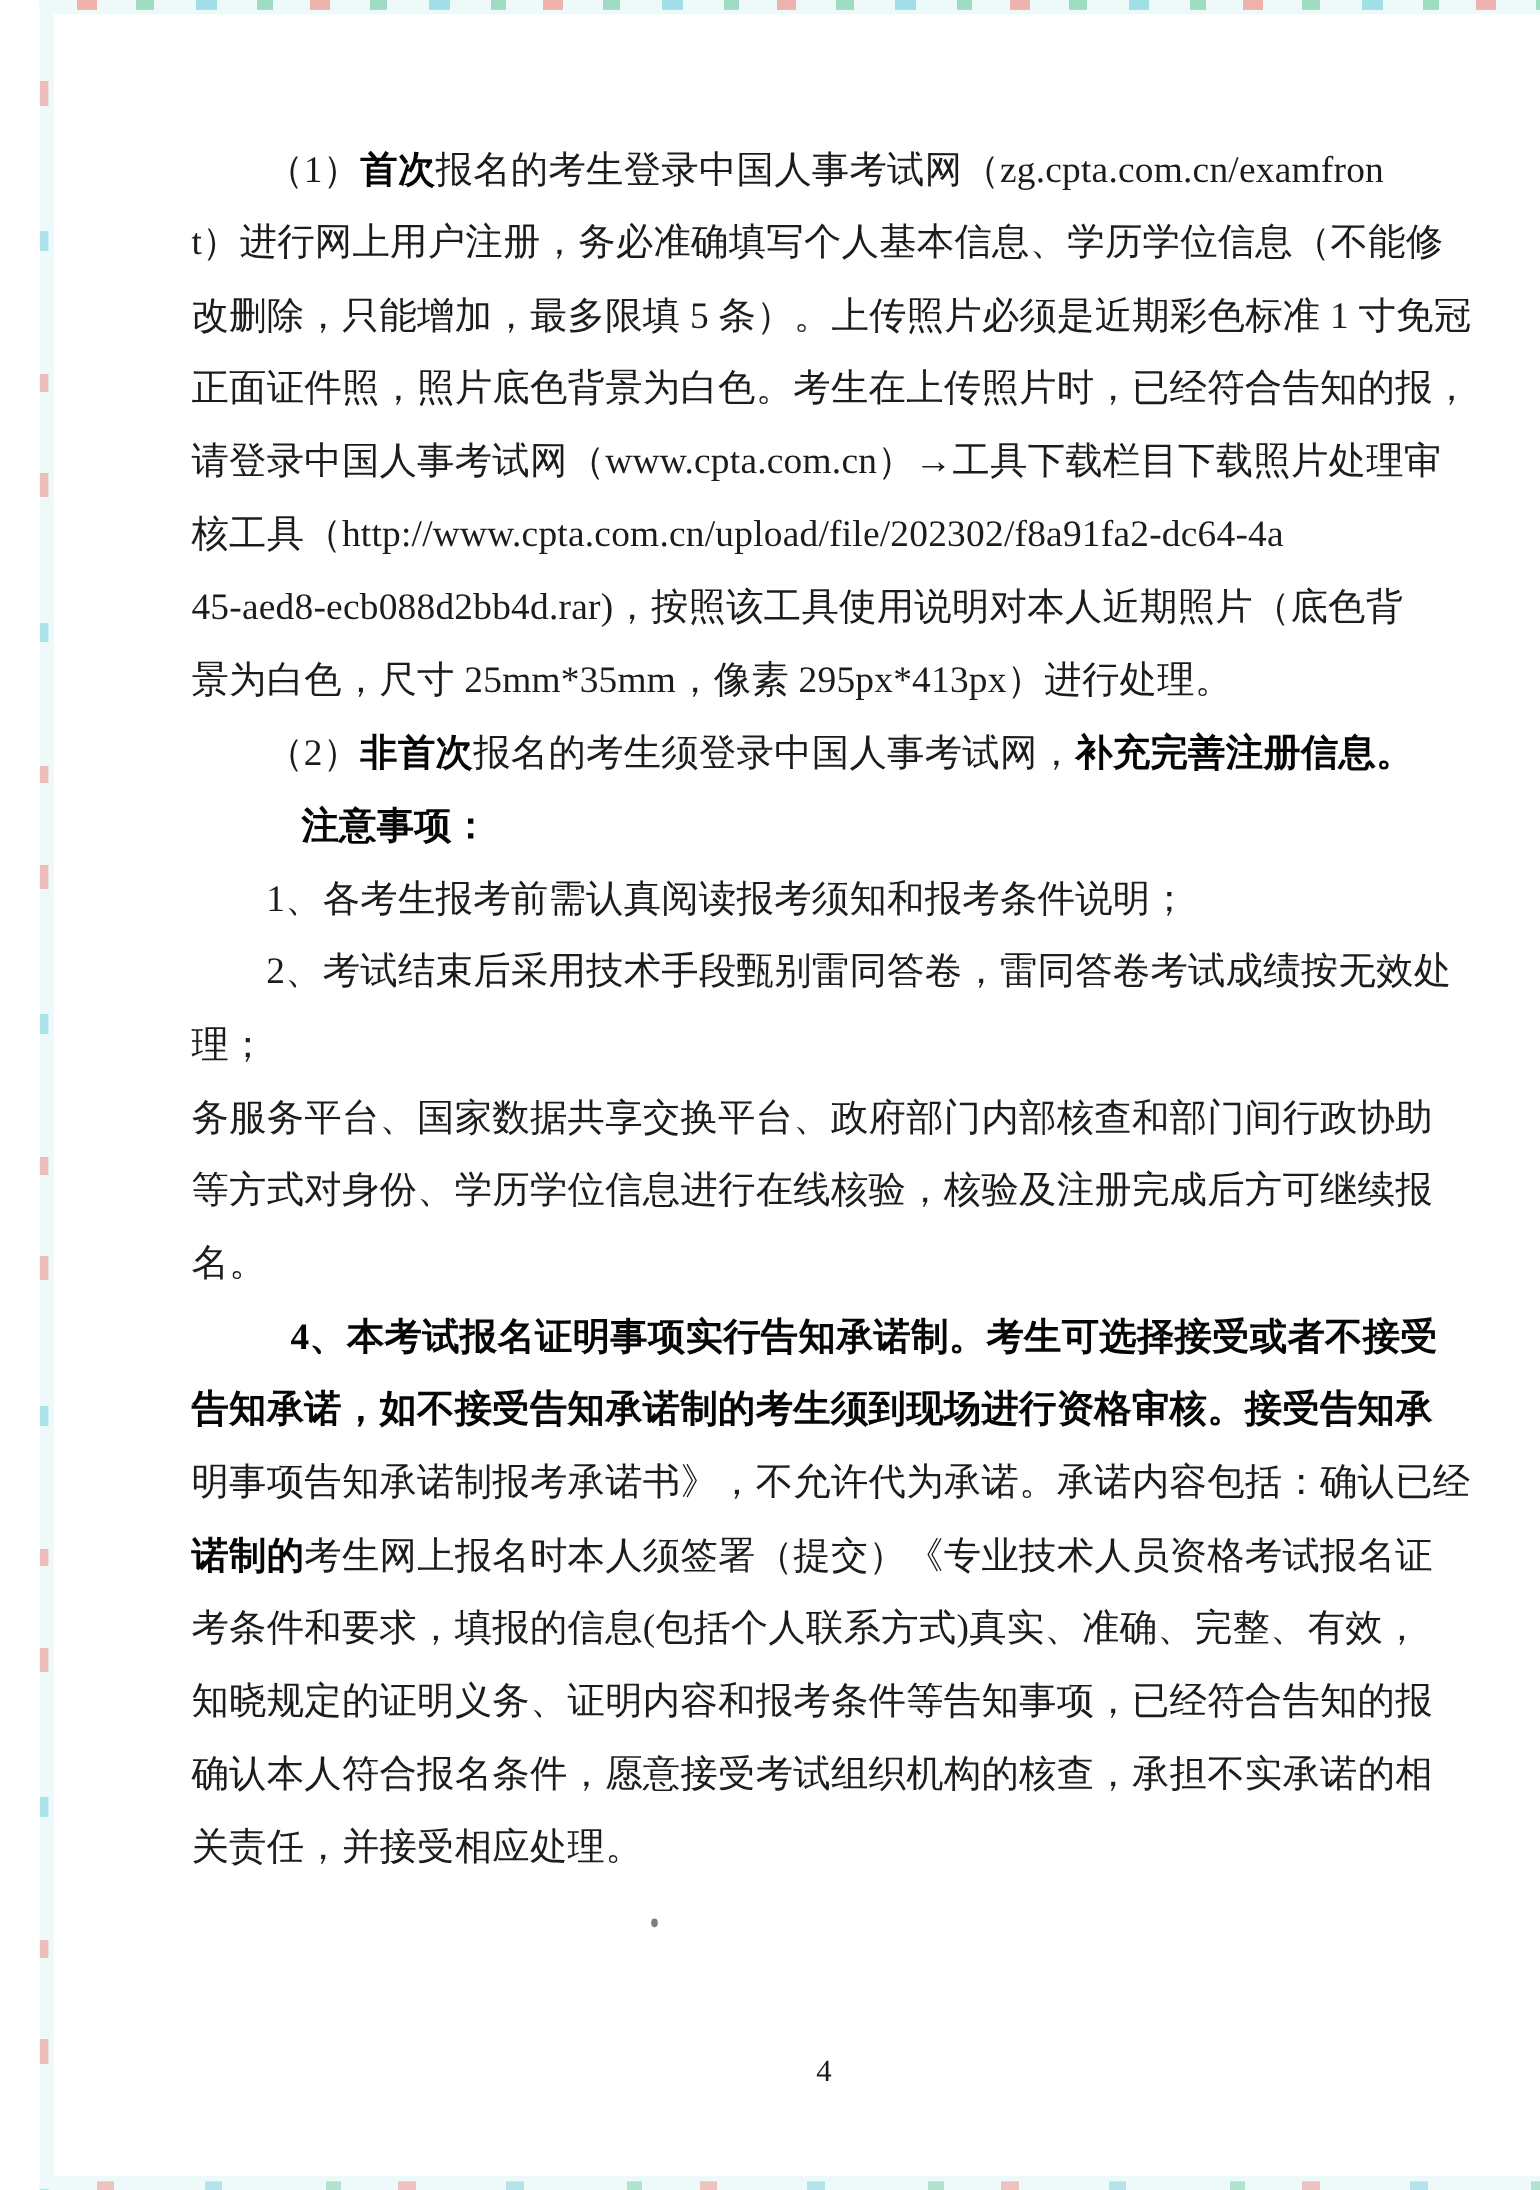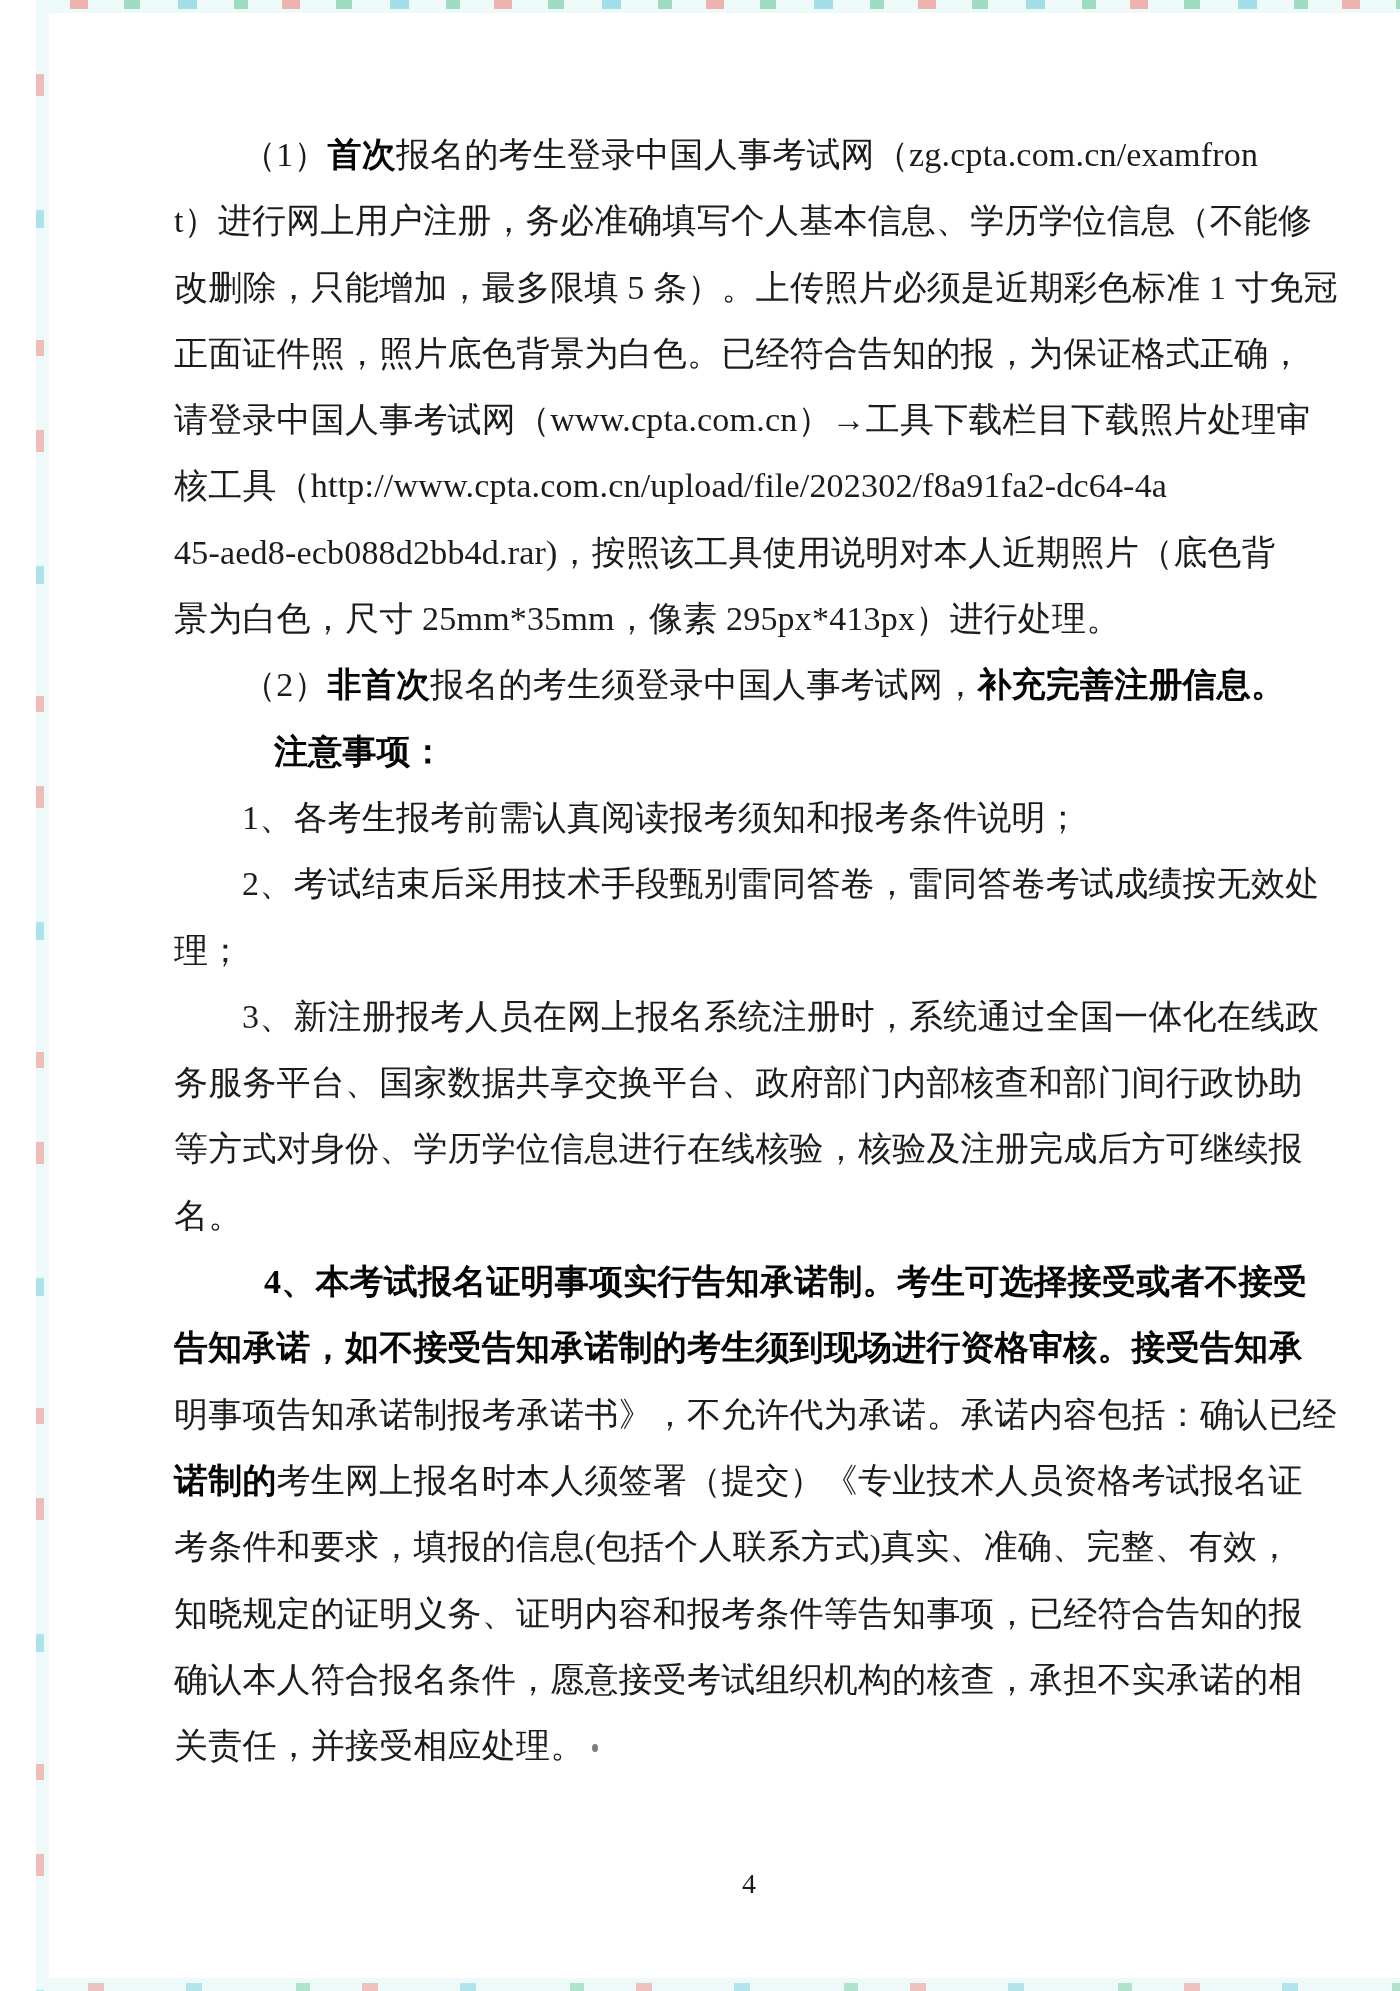--- a/index.html
+++ b/index.html
@@ -78,31 +78,30 @@
 <div class="sheet">
   <div class="noise noise-top"></div>
   <div class="noise noise-left"></div>
   <div class="noise noise-right"></div>
   <div class="noise noise-bottom"></div>
 
   <div class="textblock">
       <div class="line ind-2"><span>（1）</span><span class="b">首次</span><span>报名的考生登录中国人事考试网（zg.cpta.com.cn/examfron</span></div>
       <div class="line"><span>t）进行网上用户注册，务必准确填写个人基本信息、学历学位信息（不能修</span></div>
       <div class="line"><span>改删除，只能增加，最多限填 5 条）。上传照片必须是近期彩色标准 1 寸免冠</span></div>
-      <div class="line"><span>正面证件照，照片底色背景为白色。已经符合告知的报，为保证格式正确，</span></div>
+      <div class="line"><span>正面证件照，照片底色背景为白色。考生在上传照片时，已经符合告知的报，</span></div>
       <div class="line"><span>请登录中国人事考试网（www.cpta.com.cn）→工具下载栏目下载照片处理审</span></div>
       <div class="line"><span>核工具（http://www.cpta.com.cn/upload/file/202302/f8a91fa2-dc64-4a</span></div>
       <div class="line"><span>45-aed8-ecb088d2bb4d.rar)，按照该工具使用说明对本人近期照片（底色背</span></div>
       <div class="line"><span>景为白色，尺寸 25mm*35mm，像素 295px*413px）进行处理。</span></div>
       <div class="line ind-2"><span>（2）</span><span class="b">非首次</span><span>报名的考生须登录中国人事考试网，</span><span class="b">补充完善注册信息。</span></div>
       <div class="line ind-3"><span class="b">注意事项：</span></div>
       <div class="line ind-2"><span>1、各考生报考前需认真阅读报考须知和报考条件说明；</span></div>
       <div class="line ind-2"><span>2、考试结束后采用技术手段甄别雷同答卷，雷同答卷考试成绩按无效处</span></div>
       <div class="line"><span>理；</span></div>
-      <div class="line ind-2"><span>3、新注册报考人员在网上报名系统注册时，系统通过全国一体化在线政</span></div>
       <div class="line"><span>务服务平台、国家数据共享交换平台、政府部门内部核查和部门间行政协助</span></div>
       <div class="line"><span>等方式对身份、学历学位信息进行在线核验，核验及注册完成后方可继续报</span></div>
       <div class="line"><span>名。</span></div>
       <div class="line ind-25"><span class="b">4、本考试报名证明事项实行告知承诺制。考生可选择接受或者不接受</span></div>
       <div class="line"><span class="b">告知承诺，如不接受告知承诺制的考生须到现场进行资格审核。接受告知承</span></div>
       <div class="line"><span>明事项告知承诺制报考承诺书》，不允许代为承诺。承诺内容包括：确认已经</span></div>
       <div class="line"><span class="b">诺制的</span><span>考生网上报名时本人须签署（提交）《专业技术人员资格考试报名证</span></div>
       <div class="line"><span>考条件和要求，填报的信息(包括个人联系方式)真实、准确、完整、有效，</span></div>
       <div class="line"><span>知晓规定的证明义务、证明内容和报考条件等告知事项，已经符合告知的报</span></div>
       <div class="line"><span>确认本人符合报名条件，</span><span class="u">愿意接受考试组织机构的核查</span><span>，承担不实承诺的相</span></div>

